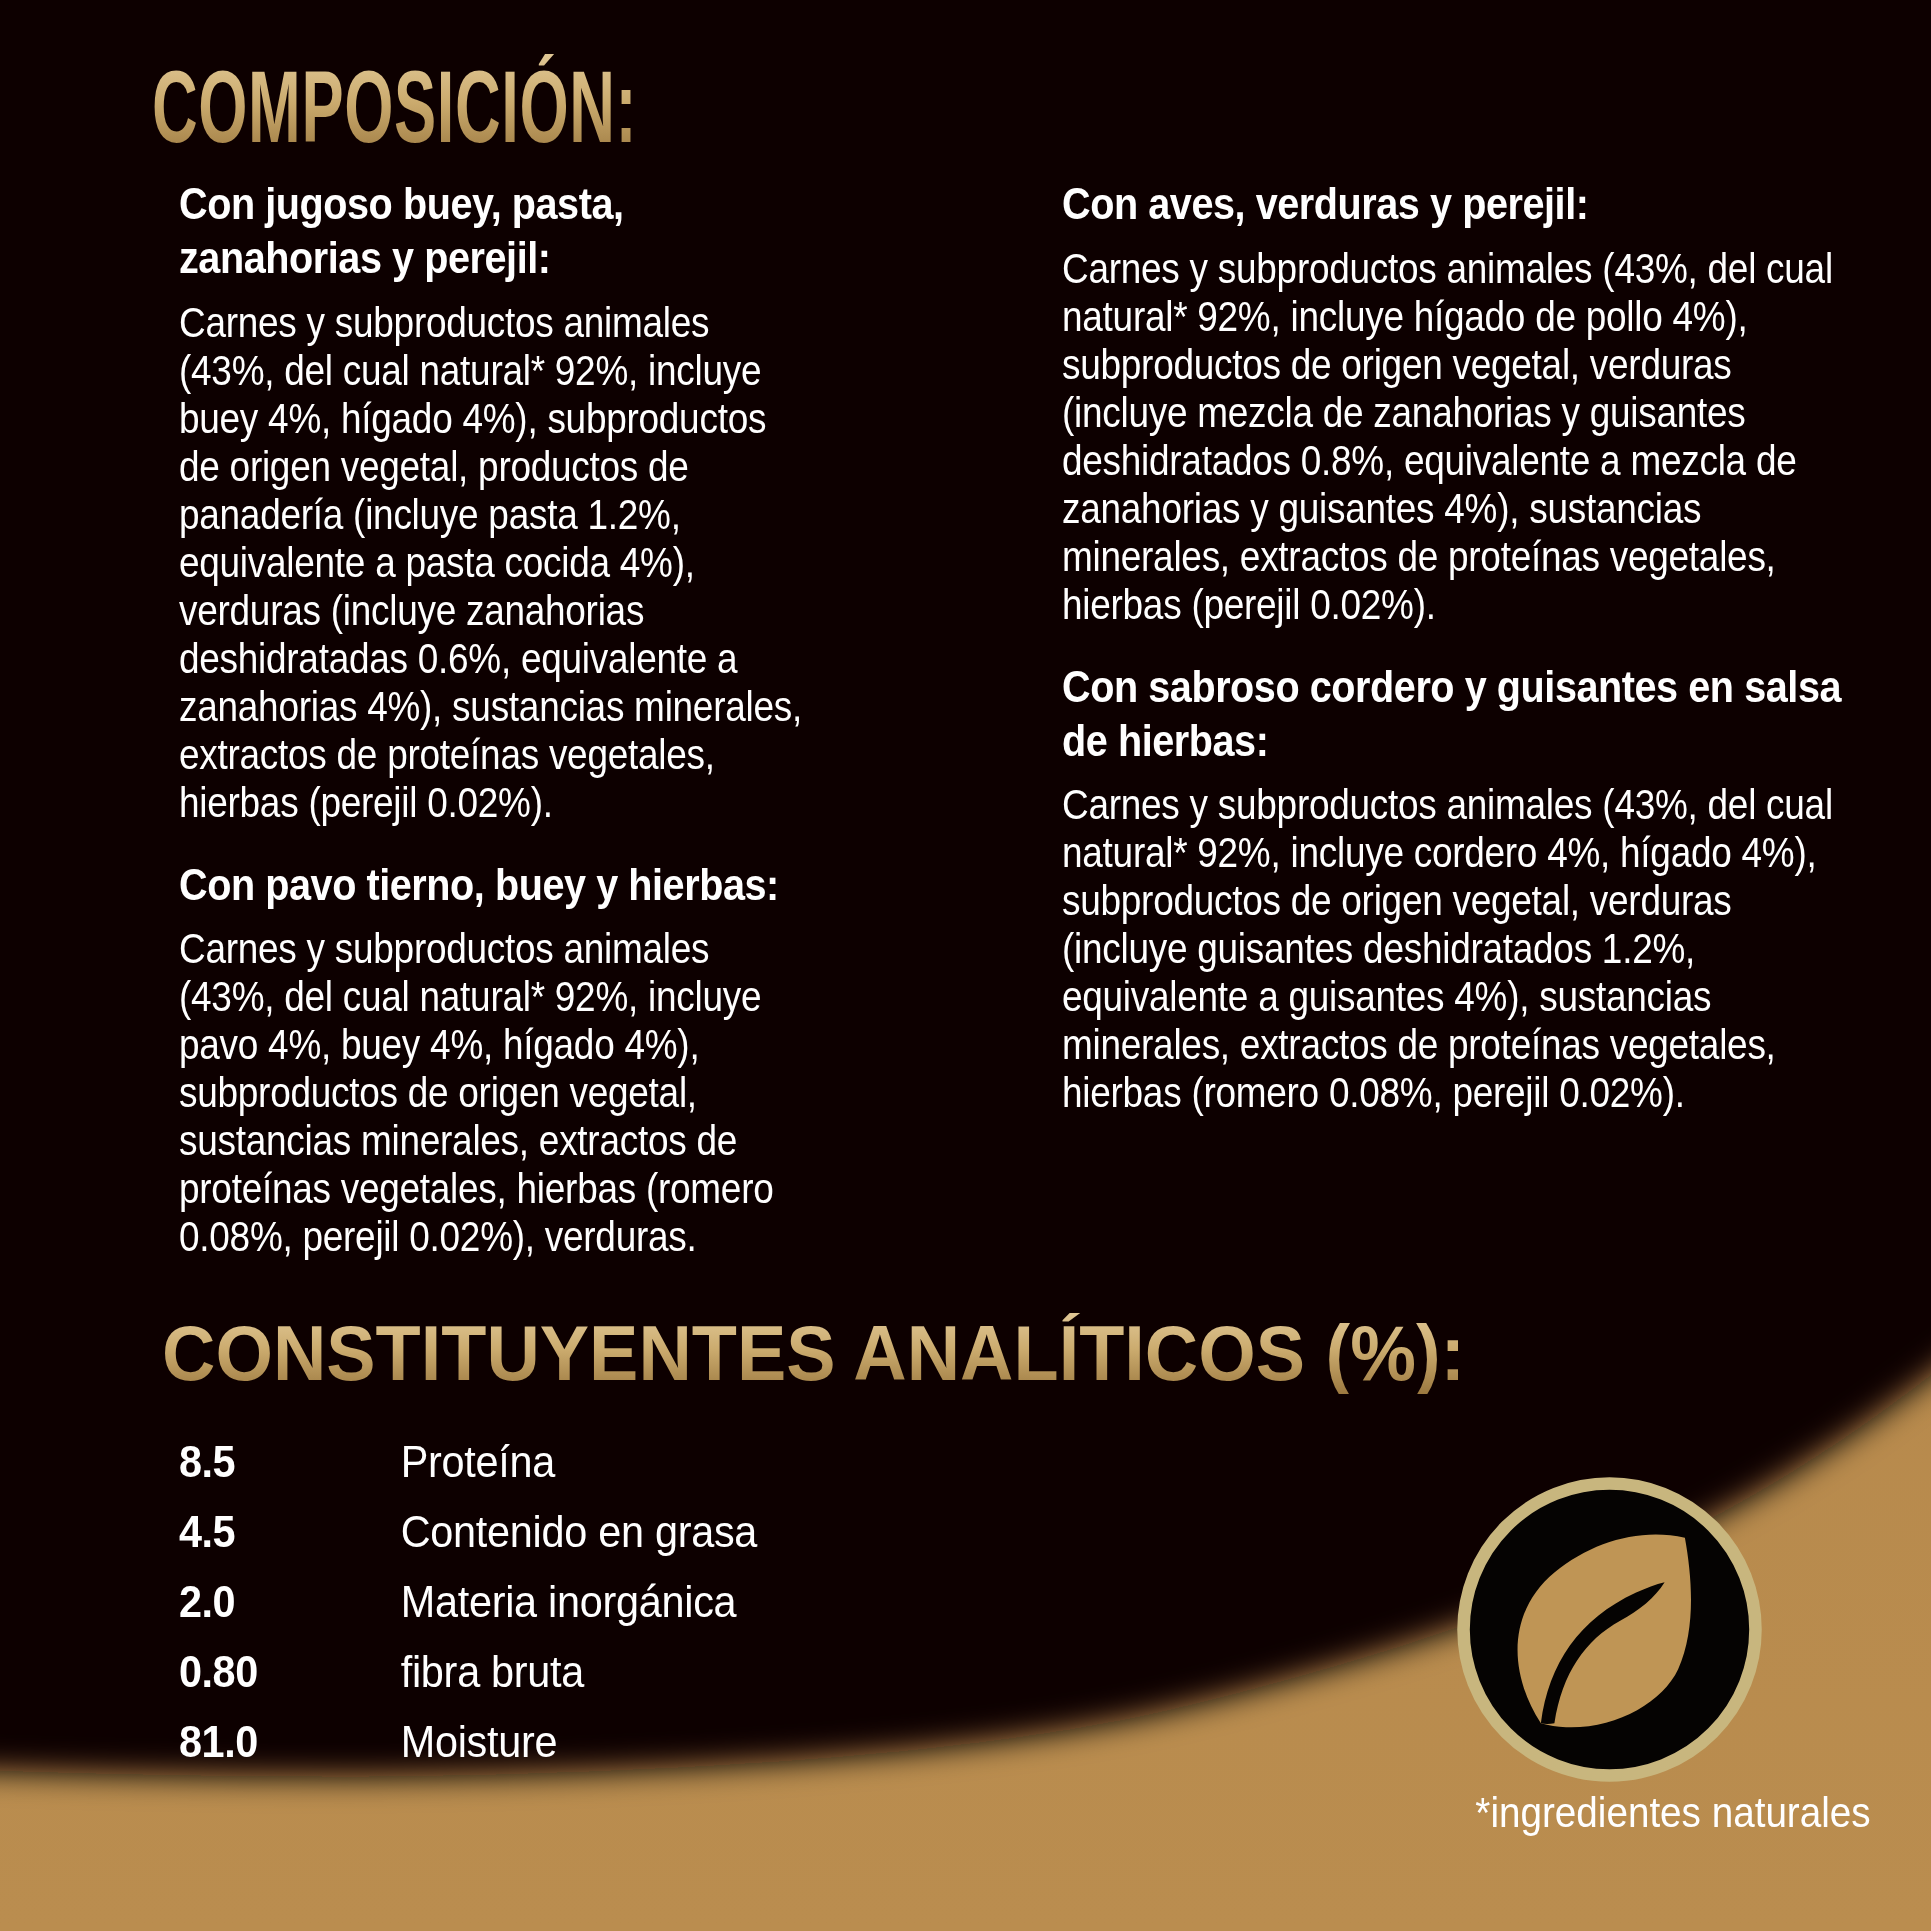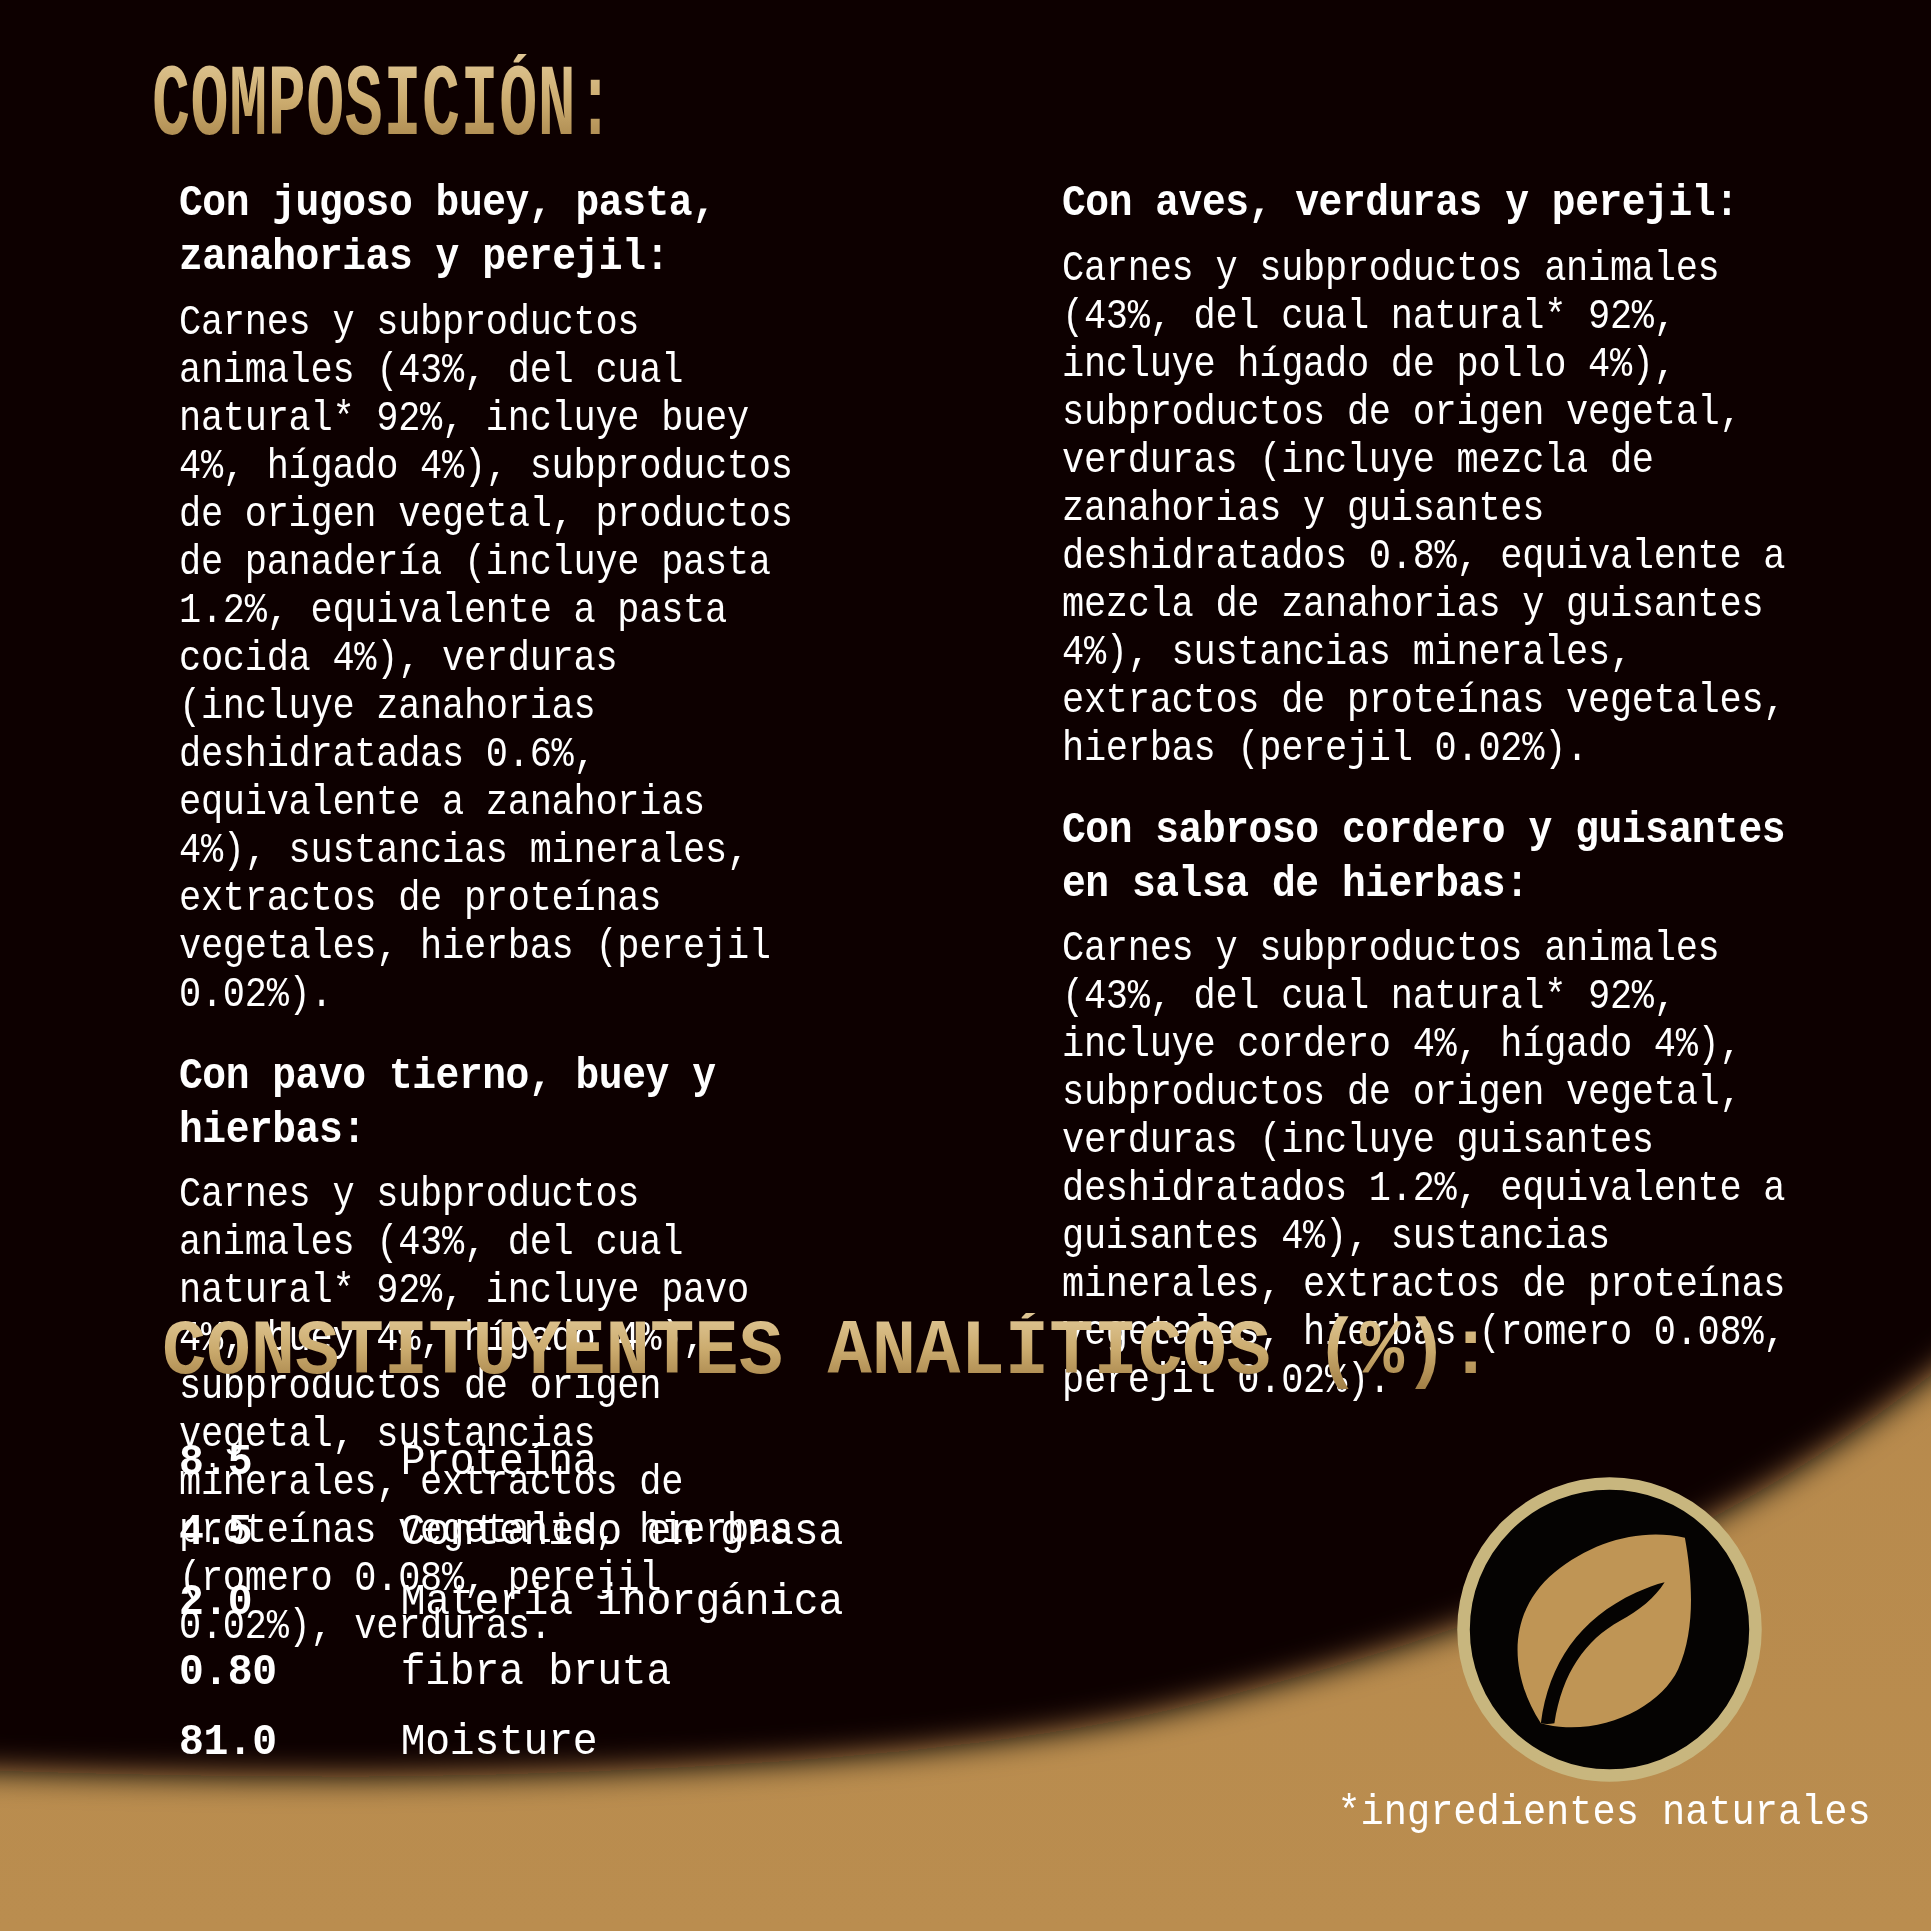--- a/index.html
+++ b/index.html
@@ -1,21 +1,21 @@
 <!DOCTYPE html>
 <html><head>
 <meta charset="utf-8">
 <style>
   html,body{margin:0;padding:0;background:#000;}
   #stage{
     position:relative;
     width:1931px;height:1931px;
     overflow:hidden;
     background:linear-gradient(180deg,#a87b40 0%,#b5874a 40%,#ba8d4f 100%);
-    font-family:Liberation Mono, monospace;
+    font-family:Liberation Sans, sans-serif;
     -webkit-font-smoothing:antialiased;
   }
   
   #black-sweep{position:absolute;left:0;top:0;width:1931px;height:1931px;display:block;}
   
   .gold-heading{
     background:linear-gradient(180deg,#e0c795 0%,#cbab6e 45%,#9c7940 100%);
     -webkit-background-clip:text;background-clip:text;
     color:transparent;
     font-weight:bold;

